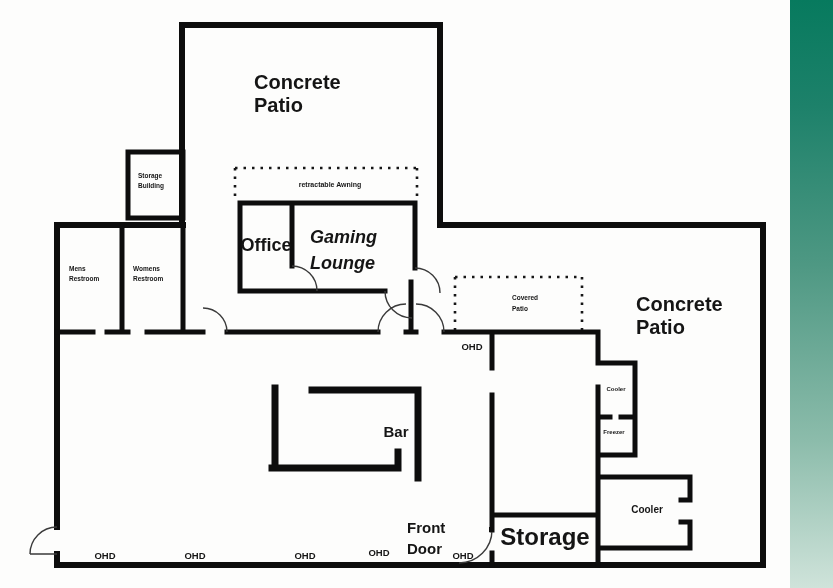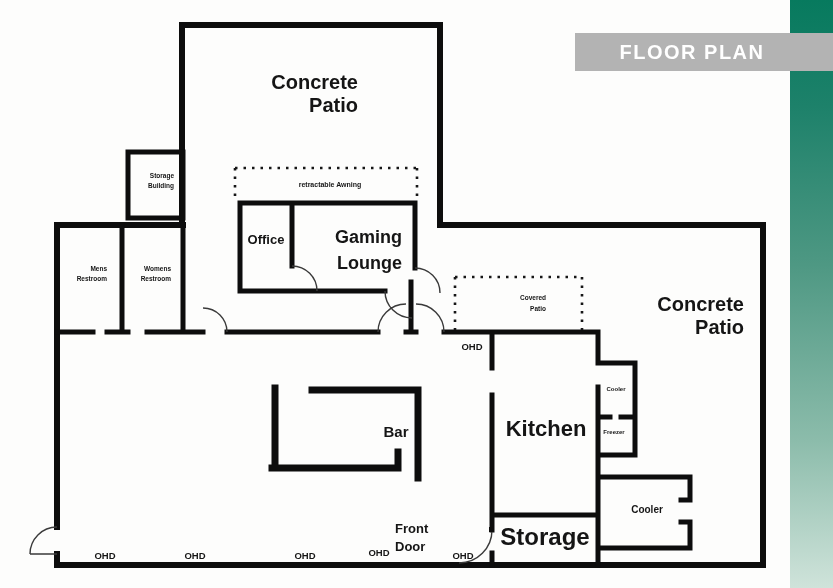--- a/index.html
+++ b/index.html
@@ -17,21 +17,21 @@
     position:absolute;left:575px;top:33px;width:258px;height:38px;
     background:#b3b3b3;display:flex;align-items:center;justify-content:center;
     box-sizing:border-box;padding-right:24px;
   }
   #banner .banner-text{
     color:#ffffff;font-size:20px;font-weight:bold;letter-spacing:1.5px;
   }
   svg{position:absolute;left:0;top:0;}
   .lbl{
     position:absolute;transform:translate(-50%,-50%);
-    text-align:right;line-height:1.2;white-space:pre-line;color:#151515;
+    text-align:left;line-height:1.2;white-space:pre-line;color:#151515;
   }
   .big{font-weight:bold;font-size:20px;line-height:1.15;}
   .med{font-weight:bold;}
   .small{font-weight:600;}
   .nowrap{white-space:nowrap;}
 </style>
 </head>
 <body>
 
 <div id="canvas">
@@ -73,38 +73,34 @@
          M 378,332 A 28 28 0 0 1 406,304
          M 416,304 A 28 28 0 0 1 444,332
          M 492,530 A 33 33 0 0 1 459,563
          M 57,527 A 27 27 0 0 0 30,554 M 30,554 H 57" fill="none" stroke="#3a3a3a" stroke-width="1.4"></path>
     <rect x="489" y="527" width="5" height="5" fill="#0d0d0d"></rect>
   </svg>
 
   <div class="lbl big" style="left:306px;top:94px;width:104px;">Concrete Patio</div>
   <div class="lbl small" style="left:156px;top:181px;width:36px;font-size:6.5px;line-height:1.5;">Storage Building</div>
   <div class="lbl small nowrap" style="left:330px;top:185px;font-size:7px;">retractable Awning</div>
-  <div class="lbl med nowrap" style="left:266px;top:240px;font-size:13px;">Office</div>
-  <div class="lbl med" style="left:356px;top:250px;width:92px;font-size:18px;line-height:1.45;">Gaming Lounge</div>
+  <div class="lbl med nowrap" style="left:266px;top:246px;font-size:18px;">Office</div>
+  <div class="lbl med" style="left:356px;top:250px;width:92px;font-size:18px;line-height:1.45;font-style:italic;">Gaming Lounge</div>
   <div class="lbl small" style="left:88px;top:274px;width:38px;font-size:6.5px;line-height:1.6;">Mens Restroom</div>
   <div class="lbl small" style="left:152px;top:274px;width:38px;font-size:6.5px;line-height:1.6;">Womens Restroom</div>
   <div class="lbl small" style="left:529px;top:303px;width:34px;font-size:6.5px;line-height:1.7;">Covered Patio</div>
   <div class="lbl big" style="left:690px;top:316px;width:108px;">Concrete Patio</div>
   <div class="lbl med nowrap" style="left:472px;top:347px;font-size:9.5px;">OHD</div>
-  <div class="lbl med nowrap" style="left:546px;top:429px;font-size:22px;">Kitchen</div>
   <div class="lbl med nowrap" style="left:360px;top:432px;font-size:15px;margin-left:36px;">Bar</div>
   <div class="lbl small nowrap" style="left:616px;top:390px;font-size:6px;">Cooler</div>
   <div class="lbl small nowrap" style="left:614px;top:433px;font-size:6px;">Freezer</div>
   <div class="lbl med nowrap" style="left:647px;top:510px;font-size:10px;">Cooler</div>
   <div class="lbl med nowrap" style="left:545px;top:537px;font-size:24px;">Storage</div>
 
   <div class="lbl med nowrap" style="left:105px;top:556px;font-size:9.5px;">OHD</div>
   <div class="lbl med nowrap" style="left:195px;top:556px;font-size:9.5px;">OHD</div>
   <div class="lbl med nowrap" style="left:305px;top:556px;font-size:9.5px;">OHD</div>
   <div class="lbl med nowrap" style="left:379px;top:553px;font-size:9.5px;">OHD</div>
-  <div class="lbl med" style="left:410px;top:538px;width:30px;font-size:13px;line-height:1.4;">Front Door</div>
+  <div class="lbl med" style="left:422px;top:538px;width:30px;font-size:15px;line-height:1.4;">Front Door</div>
   <div class="lbl med nowrap" style="left:463px;top:556px;font-size:9.5px;">OHD</div>
 
-  <div id="banner">
-    <span class="banner-text">FLOOR PLAN</span>
-  </div>
 
 </div>
 
 </body></html>

